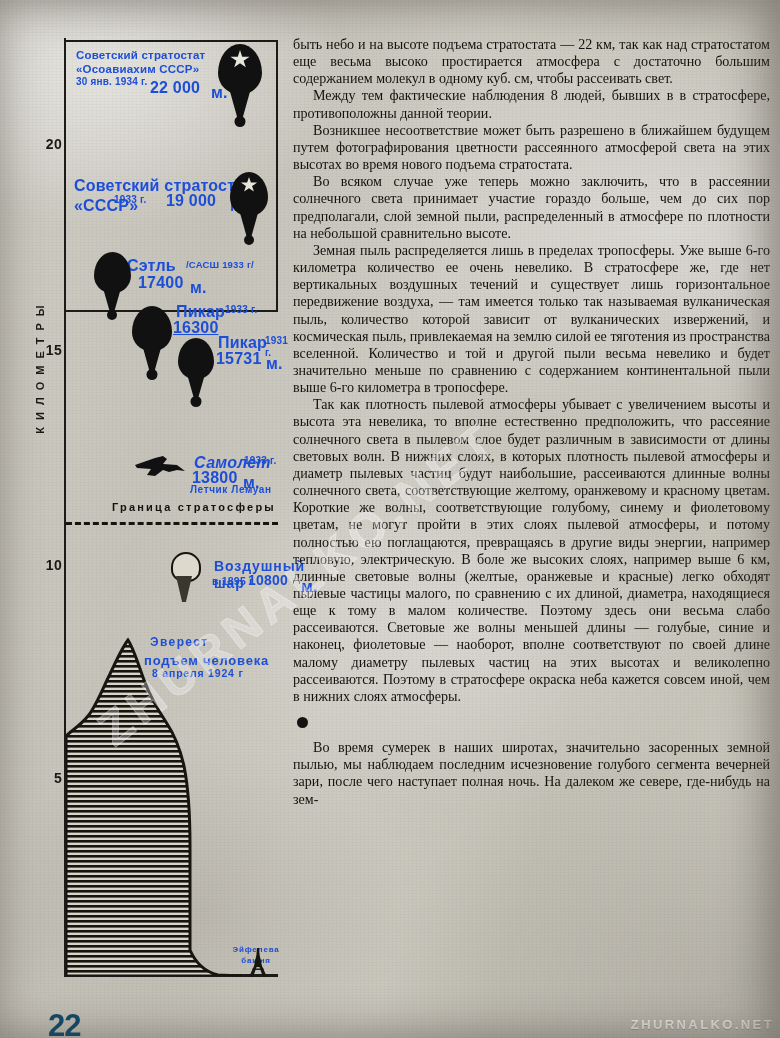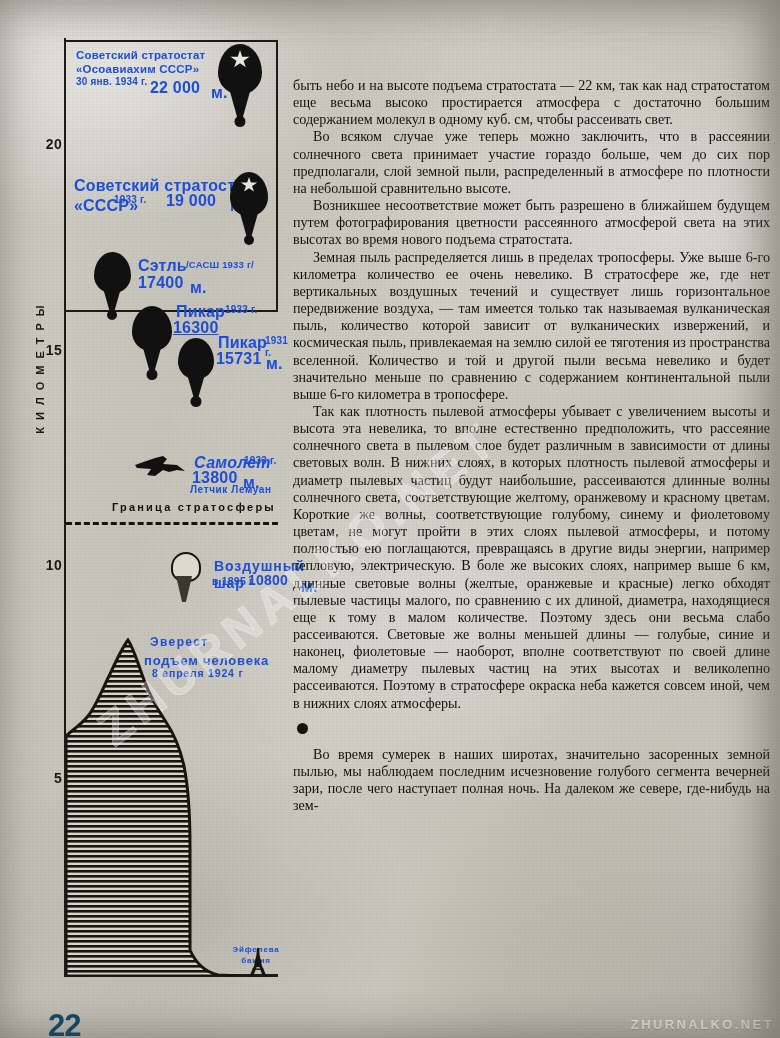--- a/index.html
+++ b/index.html
@@ -95,21 +95,21 @@
   .eiffel svg{display:block;}
 
   .pageno{position:absolute;left:30px;top:978px;font-family:"Liberation Sans",sans-serif;
           font-weight:700;font-size:31px;color:#0c4a6e;letter-spacing:-1px;}
 
   
   .col{
     position:absolute;left:293px;top:36px;width:477px;
     font-family:"Liberation Serif",serif;
     font-size:14.1px;line-height:17.15px;
-    color:#14120e;text-align:justify;margin-top:41px;
+    color:#14120e;text-align:justify;
     -webkit-font-smoothing:none;
   }
   .col p{margin:0;text-indent:20px;text-align:justify;}
   .col p.noind{text-indent:0;}
   .bullet-sep{height:34px;display:flex;align-items:center;}
   .bullet-sep i{display:block;width:11px;height:11px;border-radius:50%;background:#15130f;margin-left:4px;}
 
   
   .wm{
     position:absolute;right:6px;bottom:6px;
@@ -166,21 +166,21 @@
     <div class="lbl big" style="left:148px;top:161px;">19 000</div>
     <div class="lbl sm" style="left:212px;top:166px;">м.</div>
 
     <div class="balloon" style="left:208px;top:142px;width:46px;">
       <div class="env" style="width:38px;height:44px;"></div>
       <div class="star" style="top:5px;width:17px;height:16px;"></div>
       <div class="neck" style="top:39px;width:19px;height:26px;"></div>
       <div class="gond" style="top:63px;width:10px;height:10px;"></div>
     </div>
 
-    <div class="lbl med" style="left:120px;top:226px;">Сэтль</div>
+    <div class="lbl med" style="left:109px;top:226px;">Сэтль</div>
     <div class="lbl" style="left:168px;top:229px;font-size:9.5px">/САСШ 1933 г/</div>
     <div class="lbl big" style="left:120px;top:243px;">17400</div>
     <div class="lbl sm" style="left:172px;top:248px;">м.</div>
 
     <div class="balloon" style="left:72px;top:222px;width:44px;">
       <div class="env" style="width:37px;height:41px;"></div>
       <div class="neck" style="top:36px;width:18px;height:24px;"></div>
       <div class="gond" style="top:58px;width:10px;height:10px;"></div>
     </div>
 
@@ -252,22 +252,23 @@
         <rect x="8.4" y="12.5" width="7.2" height="1.6" fill="#17150f"></rect>
         <rect x="6.4" y="20.5" width="11.2" height="1.4" fill="#17150f"></rect>
       </svg>
     </div>
 
     <div class="pageno">22</div>
   </div>
 
   <div class="col">
     <p class="noind">быть небо и на высоте подъема стратостата — 22 км, так как над стратостатом еще весьма высоко простирается атмосфера с достаточно большим содержанием молекул в одному куб. см, чтобы рассеивать свет.</p>
+    <p>Между тем фактические наблюдения 8 людей, бывших в в стратосфере, противоположны данной теории.</p>
+    <p>Возникшее несоответствие может быть разрешено в ближайшем будущем путем фотографирования цветности рассеянного атмосферой света на этих высотах во время нового подъема стратостата.</p>
     <p>Во всяком случае уже теперь можно заключить, что в рассеянии солнечного света принимает участие гораздо больше, чем до сих пор предполагали, слой земной пыли, распределенный в атмосфере по плотности на небольшой сравнительно высоте.</p>
-    <p>Возникшее несоответствие может быть разрешено в ближайшем будущем путем фотографирования цветности рассеянного атмосферой света на этих высотах во время нового подъема стратостата.</p>
     <p>Земная пыль распределяется лишь в пределах тропосферы. Уже выше 6-го километра количество ее очень невелико. В стратосфере же, где нет вертикальных воздушных течений и существует лишь горизонтальное передвижение воздуха, — там имеется только так называемая вулканическая пыль, количество которой зависит от вулканических извержений, и космическая пыль, привлекаемая на землю силой ее тяготения из пространства вселенной. Количество и той и другой пыли весьма невелико и будет значительно меньше по сравнению с содержанием континентальной пыли выше 6-го километра в тропосфере.</p>
     <p>Так как плотность пылевой атмосферы убывает с увеличением высоты и высота эта невелика, то вполне естественно предположить, что рассеяние солнечного света в пылевом слое будет различным в зависимости от длины световых волн. В нижних слоях, в которых плотность пылевой атмосферы и диаметр пылевых частиц будут наибольшие, рассеиваются длинные волны солнечного света, соответствующие желтому, оранжевому и красному цветам. Короткие же волны, соответствующие голубому, синему и фиолетовому цветам, не могут пройти в этих слоях пылевой атмосферы, и потому полностью ею поглащаются, превращаясь в другие виды энергии, например тепловую, электрическую. В боле же высоких слоях, например выше 6 км, длинные световые волны (желтые, оранжевые и красные) легко обходят пылевые частицы малого, по сравнению с их длиной, диаметра, находящиеся еще к тому в малом количестве. Поэтому здесь они весьма слабо рассеиваются. Световые же волны меньшей длины — голубые, синие и наконец, фиолетовые — наоборот, вполне соответствуют по своей длине малому диаметру пылевых частиц на этих высотах и великолепно рассеиваются. Поэтому в стратосфере окраска неба кажется совсем иной, чем в нижних слоях атмосферы.</p>
 
     <div class="bullet-sep">
         <i></i>
       </div>
 
     <p>Во время сумерек в наших широтах, значительно засоренных земной пылью, мы наблюдаем последним исчезновение голубого сегмента вечерней зари, после чего наступает полная ночь. На далеком же севере, где-нибудь на зем-</p>
   </div>
 

